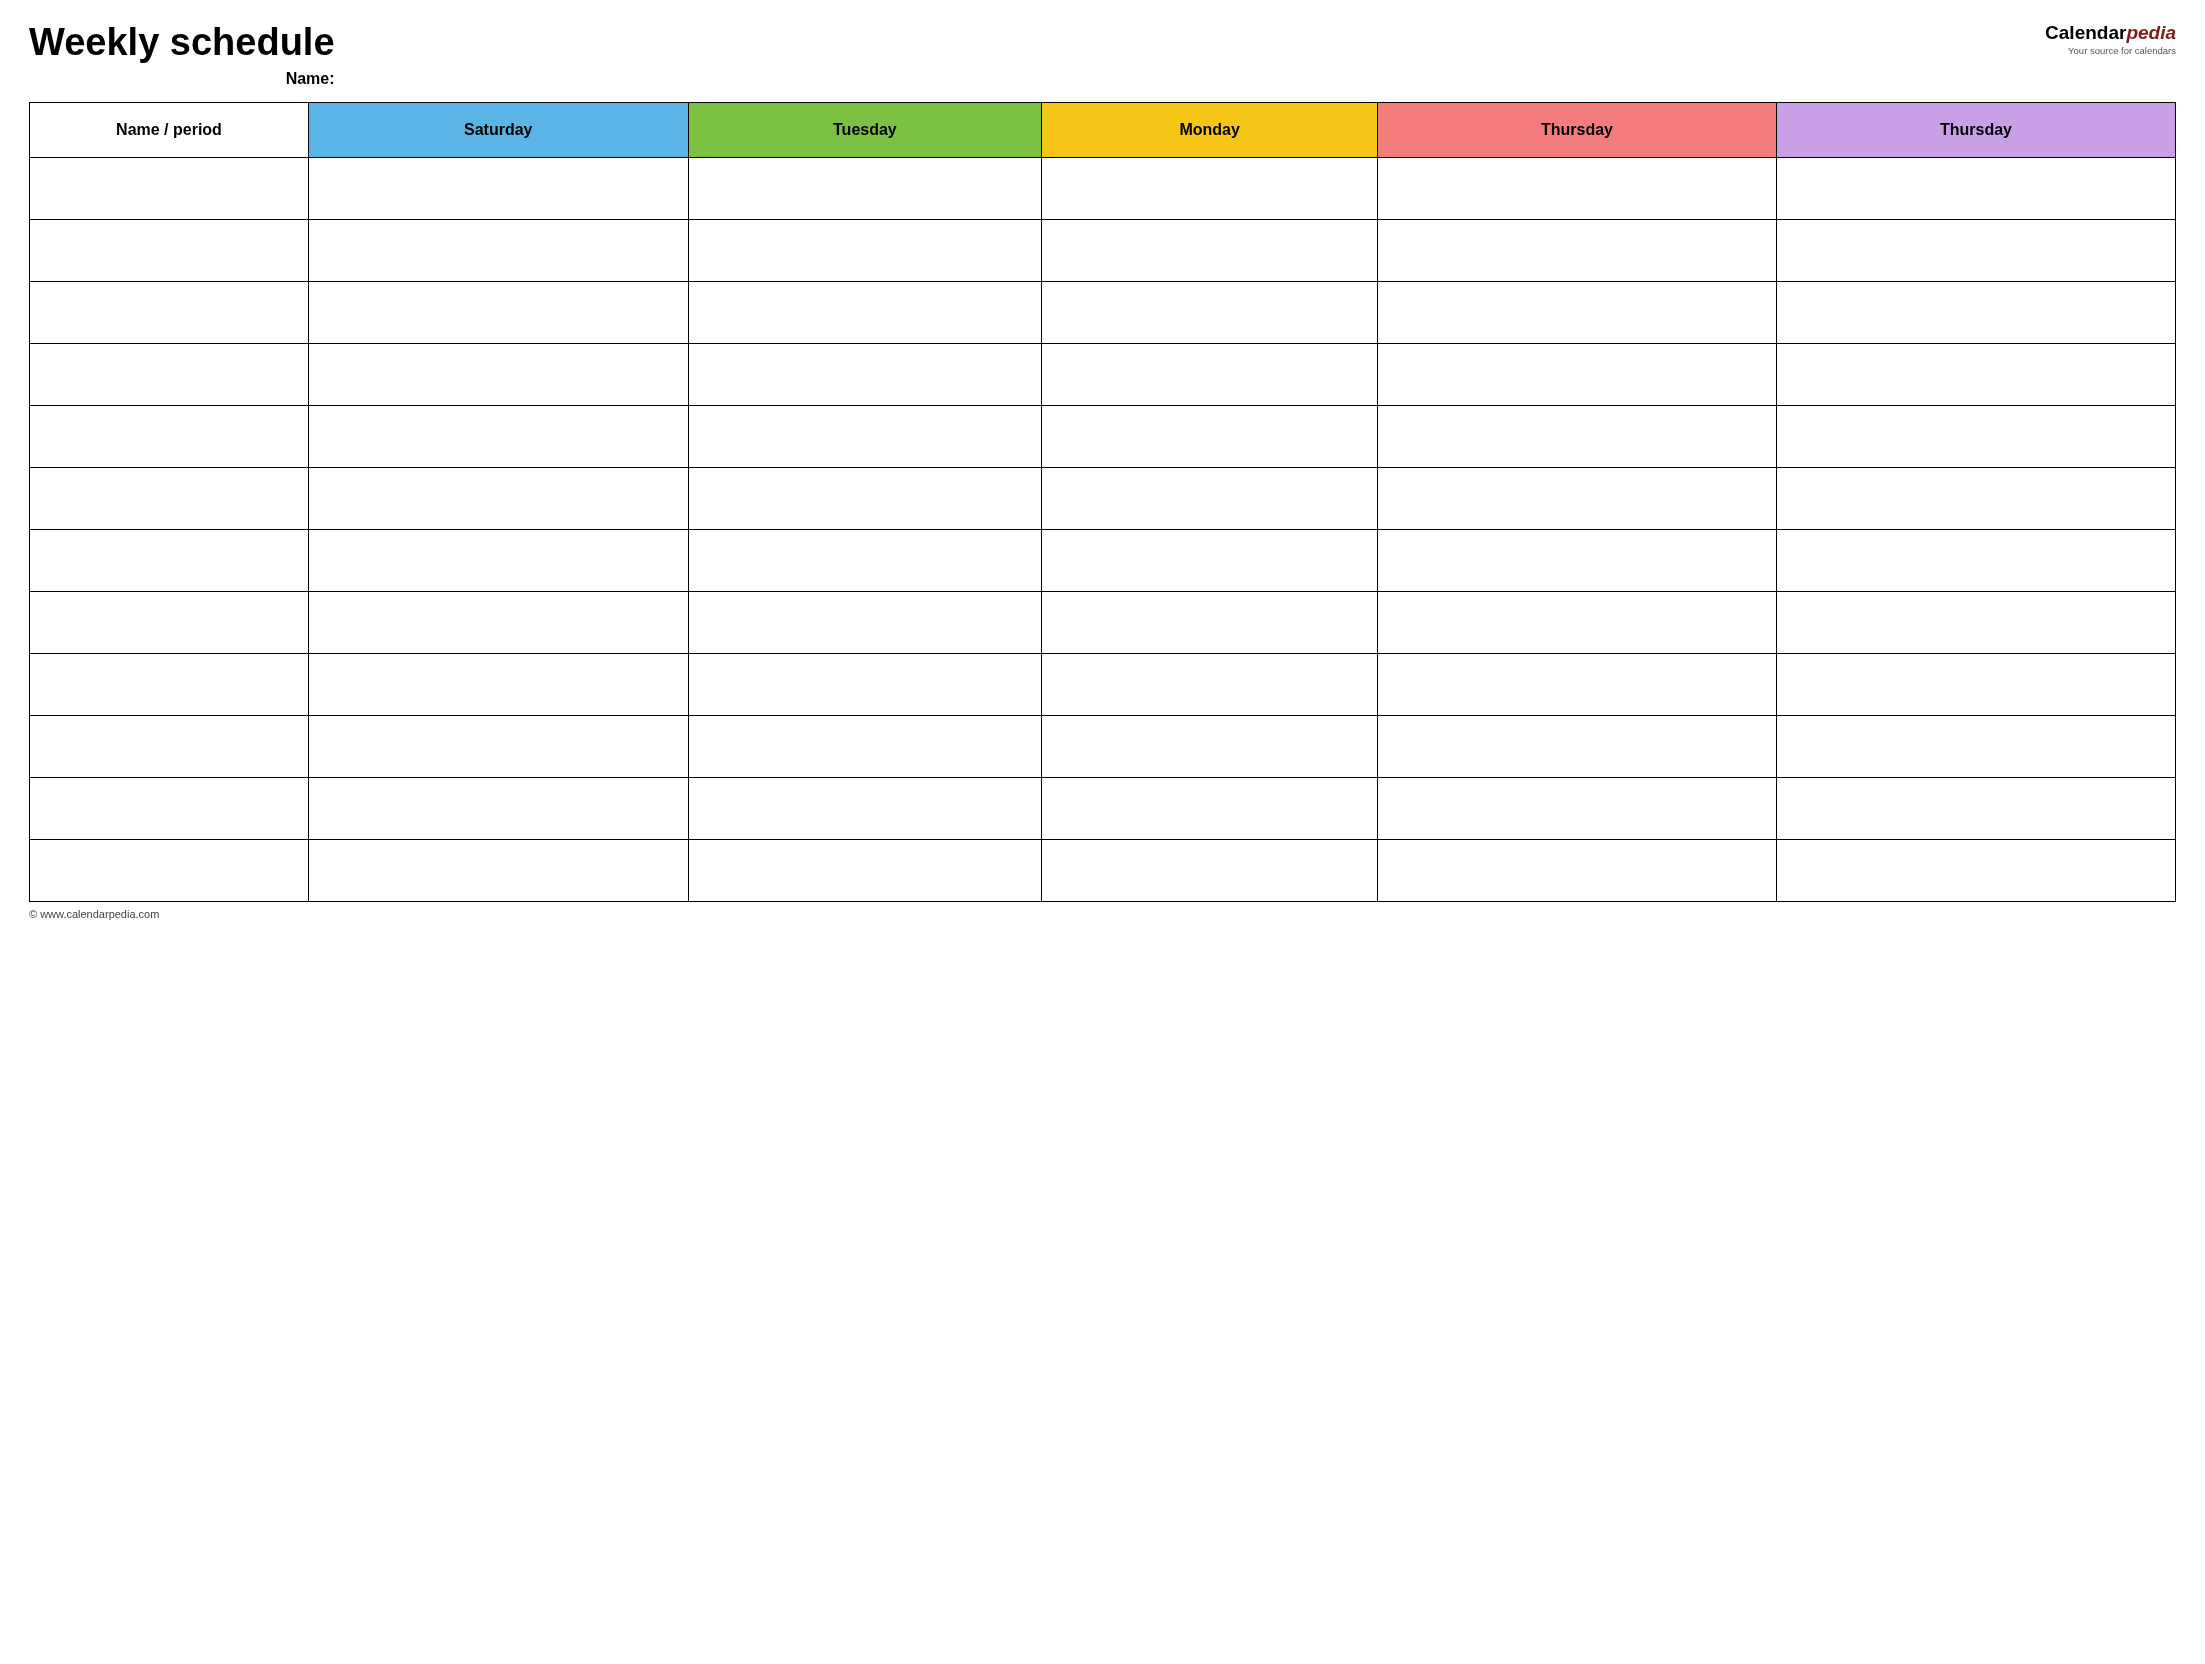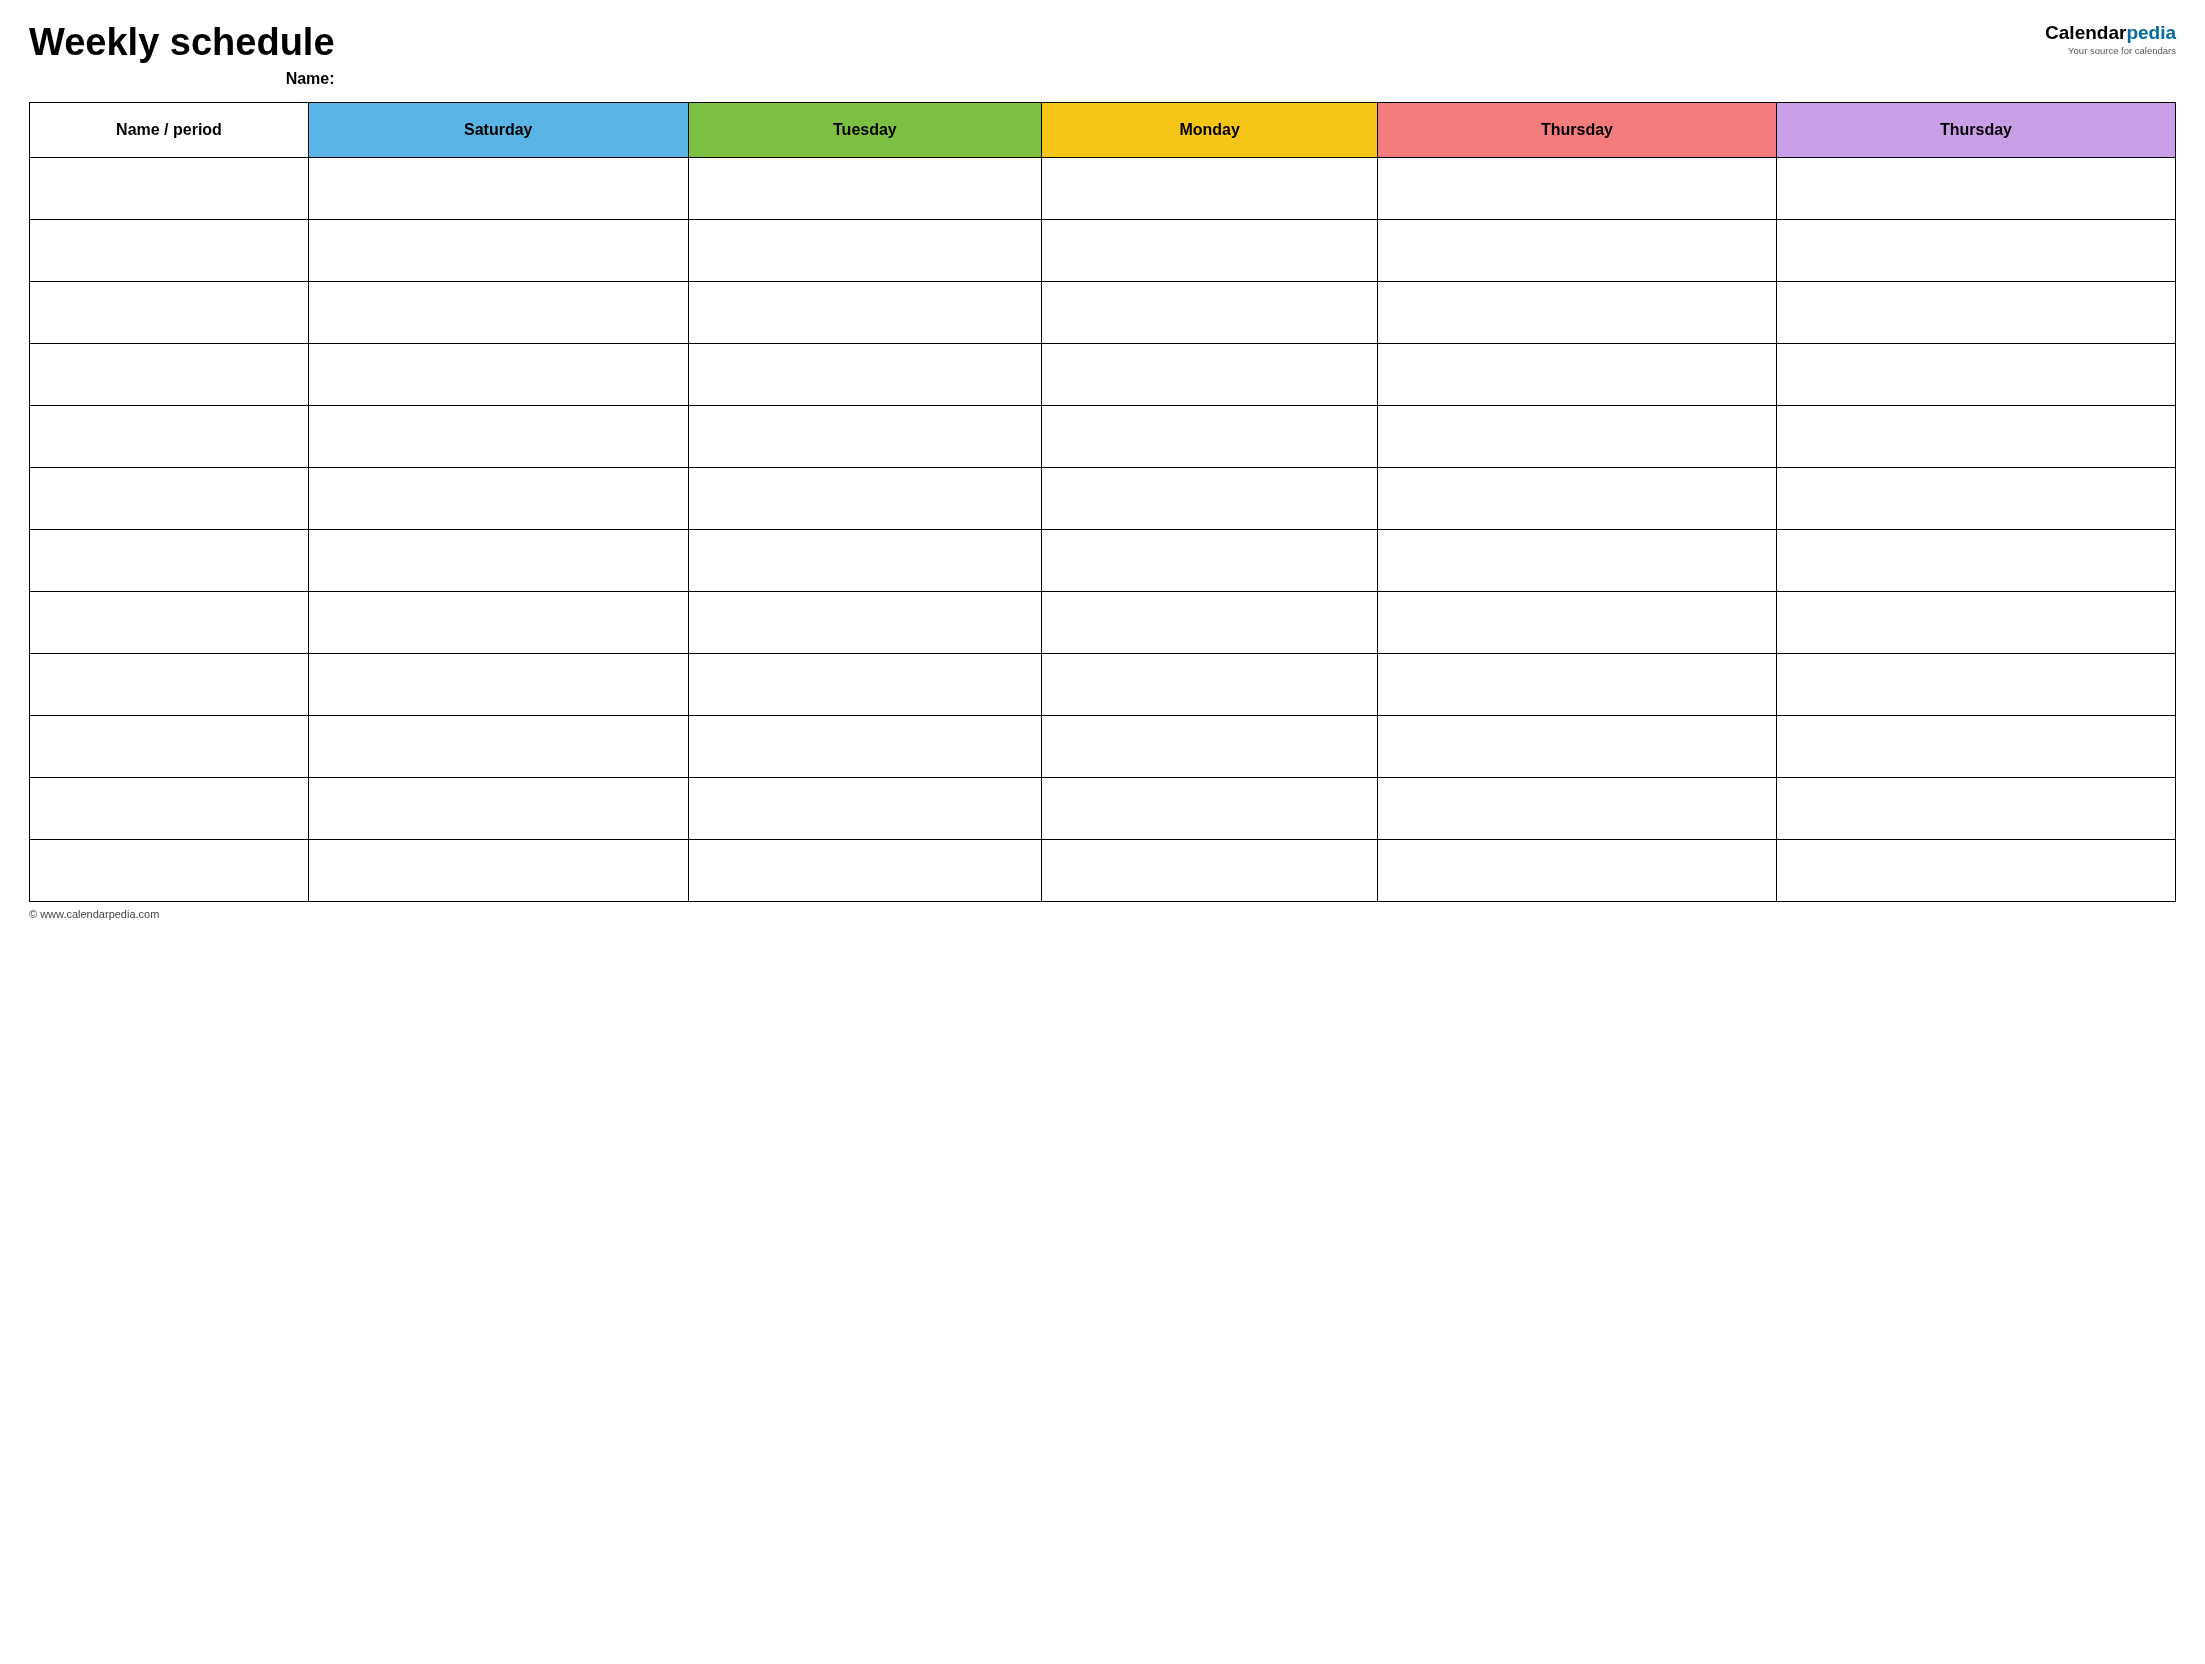--- a/index.html
+++ b/index.html
@@ -55,21 +55,22 @@
       font-size: 19px;
       font-weight: bold;
       line-height: 1.2;
     }
 
     .logo-calendar {
       color: #000000;
     }
 
     .logo-pedia {
-      color: #0369a1;
+      color: #7f1d1d;
+      font-style: italic;
     }
 
     .logo-subtitle {
       font-size: 9.5px;
       color: #555555;
     }
 
     .schedule-table {
       width: 100%;
       border-collapse: collapse;

